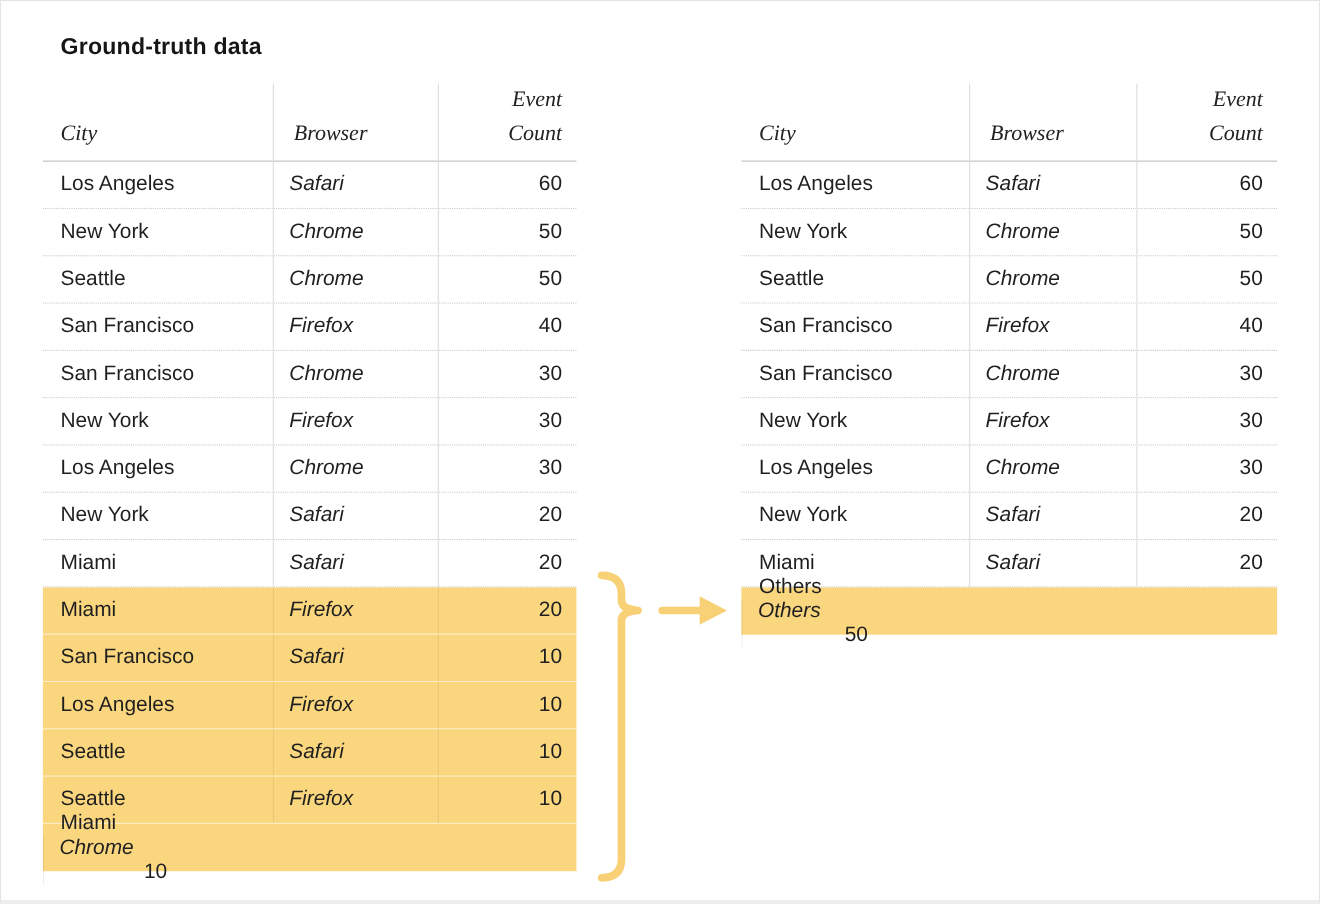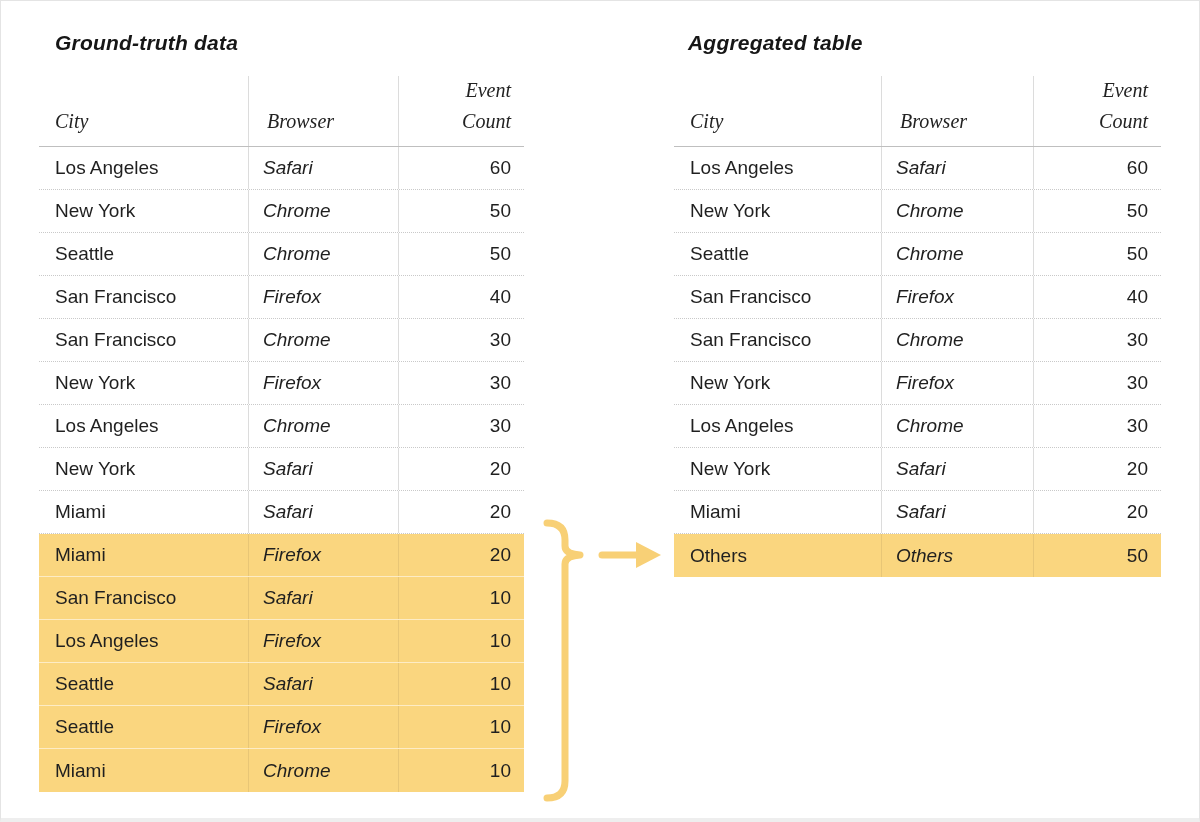--- a/index.html
+++ b/index.html
@@ -18,21 +18,20 @@
   }
 
   .table-title {
     position: absolute;
     top: 30px;
     font-size: 21px;
     font-weight: 700;
     letter-spacing: 0.2px;
     color: #161616;
     white-space: nowrap;
-    font-style: italic;
   }
   .table-title.left  { left: 54px; }
   .table-title.right { left: 687px; }
 
   .dtable { position: absolute; top: 75px; }
   .dtable.lt { left: 38px;  width: 485px; }
   .dtable.rt { left: 673px; width: 487px; }
 
   .lt .c1 { width: 209px; }
   .lt .c2 { width: 150px; }
@@ -59,32 +58,31 @@
 
   .row { display: flex; height: 43px; border-bottom: 1px dotted var(--grid-h, #c9c9c9); justify-content: center; }
   .row:last-child { border-bottom: none; }
   .cell { display: flex; align-items: center; font-size: 19px; }
   .cell.c1 { padding-left: 16px; }
   .cell.c2 { padding-left: 14px; border-left: 1px solid var(--grid-v, #dcdcdc); font-style: italic; }
   .cell.c3 { justify-content: flex-end; padding-right: 13px; }
   .cell.c3 { border-left: 1px solid var(--grid-v, #dcdcdc); }
 
   .row.hl { background: var(--hl, #fad67f); border-bottom: 1px solid rgba(255,255,255,0.55); }
-  .row.hl:last-child { border-bottom: none; }
+  .row.hl:last-child { border-bottom: none; flex-direction: column; }
   .row.hl .cell.c2, .row.hl .cell.c3 { border-left: 1px solid rgba(0,0,0,0.07); }
 
   .annot { position: absolute; left: 0; top: 0; width: 1200px; height: 822px; pointer-events: none; }
 </style>
 </head>
 <body>
 
 <div class="canvas" style="--canvas-border: #e4e4e4; --text: #1f1f1f; --hl: #fad67f; --grid-v: #dcdcdc; --grid-h: #c9c9c9; --header-line: #bfbfbf;">
 
   <div class="table-title left">Ground-truth data</div>
-  <div class="table-title right">Aggregated table</div>
 
   <div class="dtable lt">
     <div class="hrow">
       <div class="hc c1">City</div>
       <div class="hc c2">Browser</div>
       <div class="hc c3">Event
 Count</div>
     </div>
     <div class="rows">
         <div class="row">

